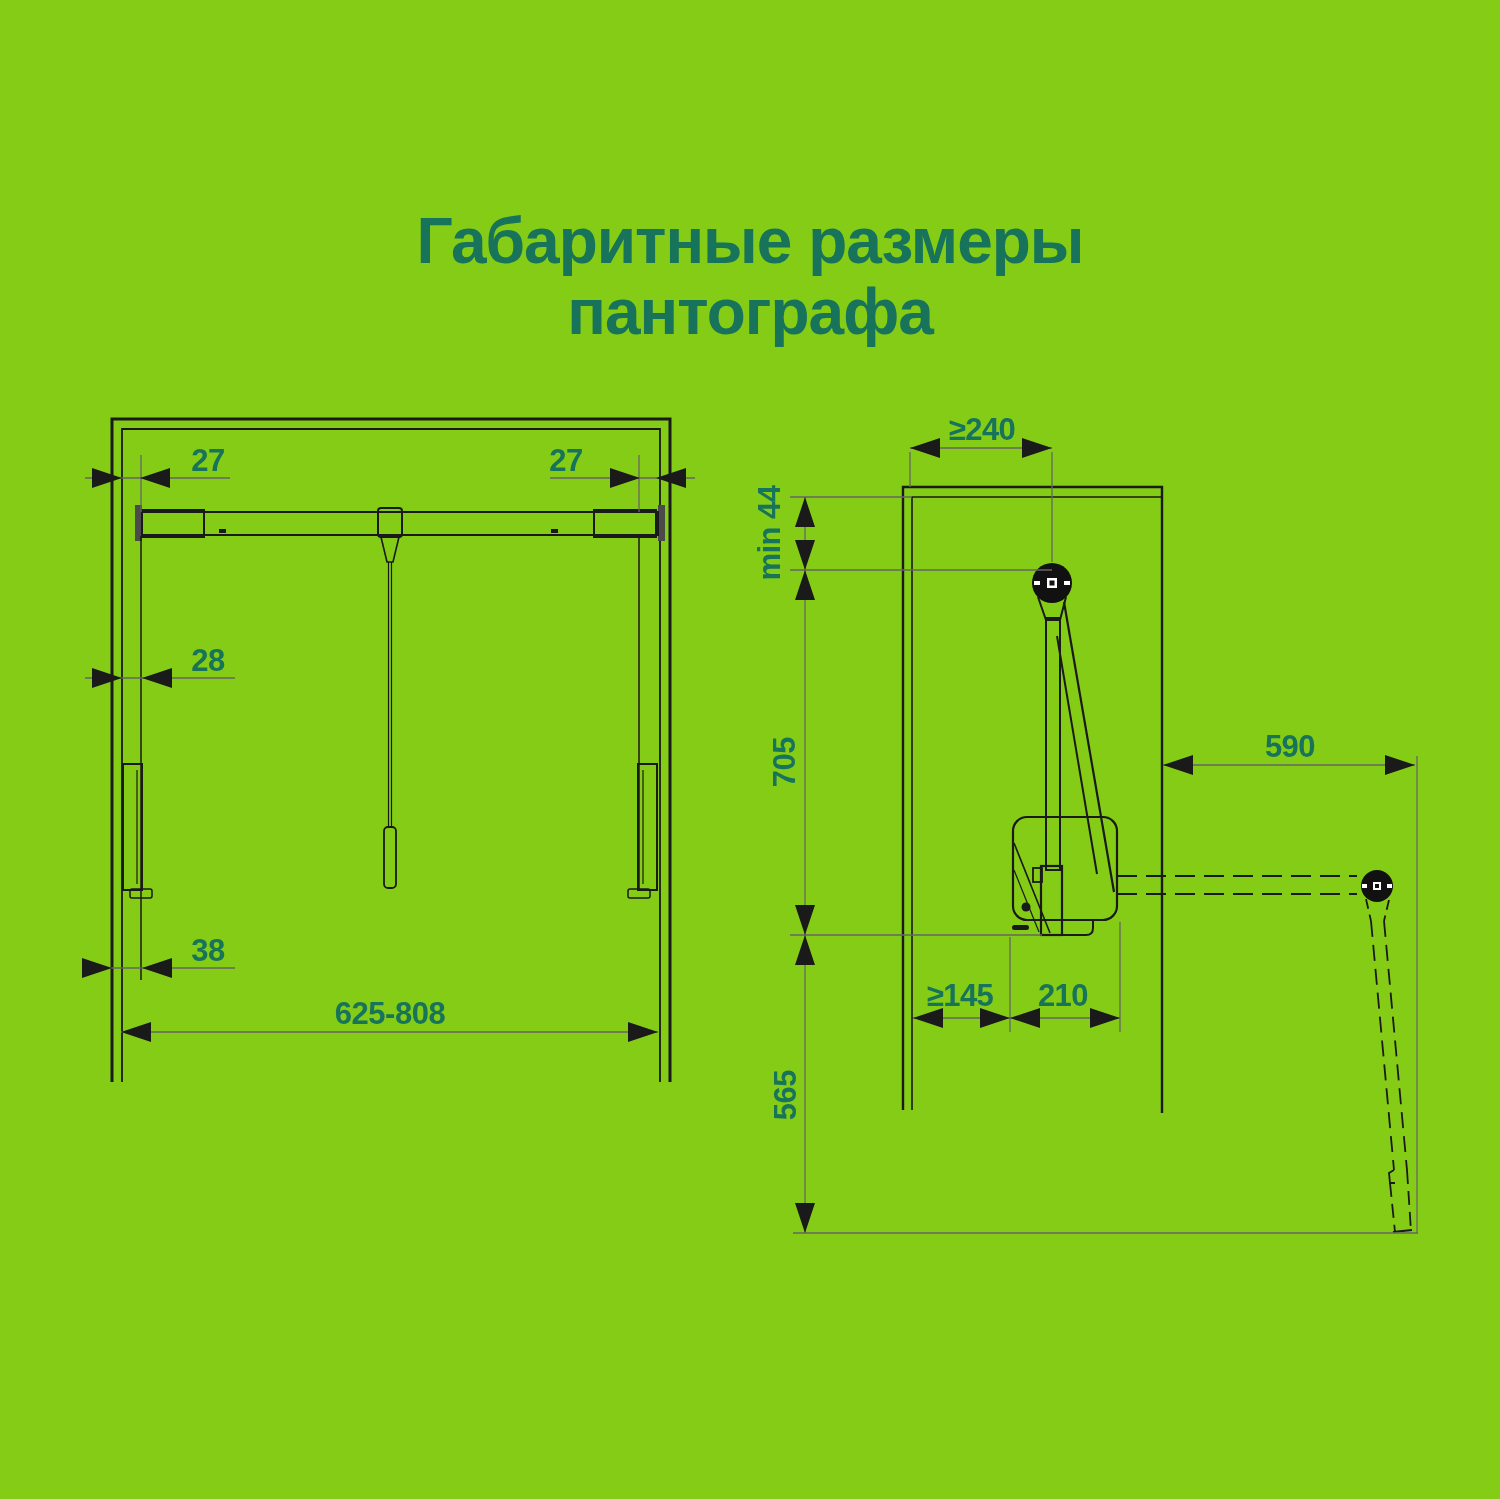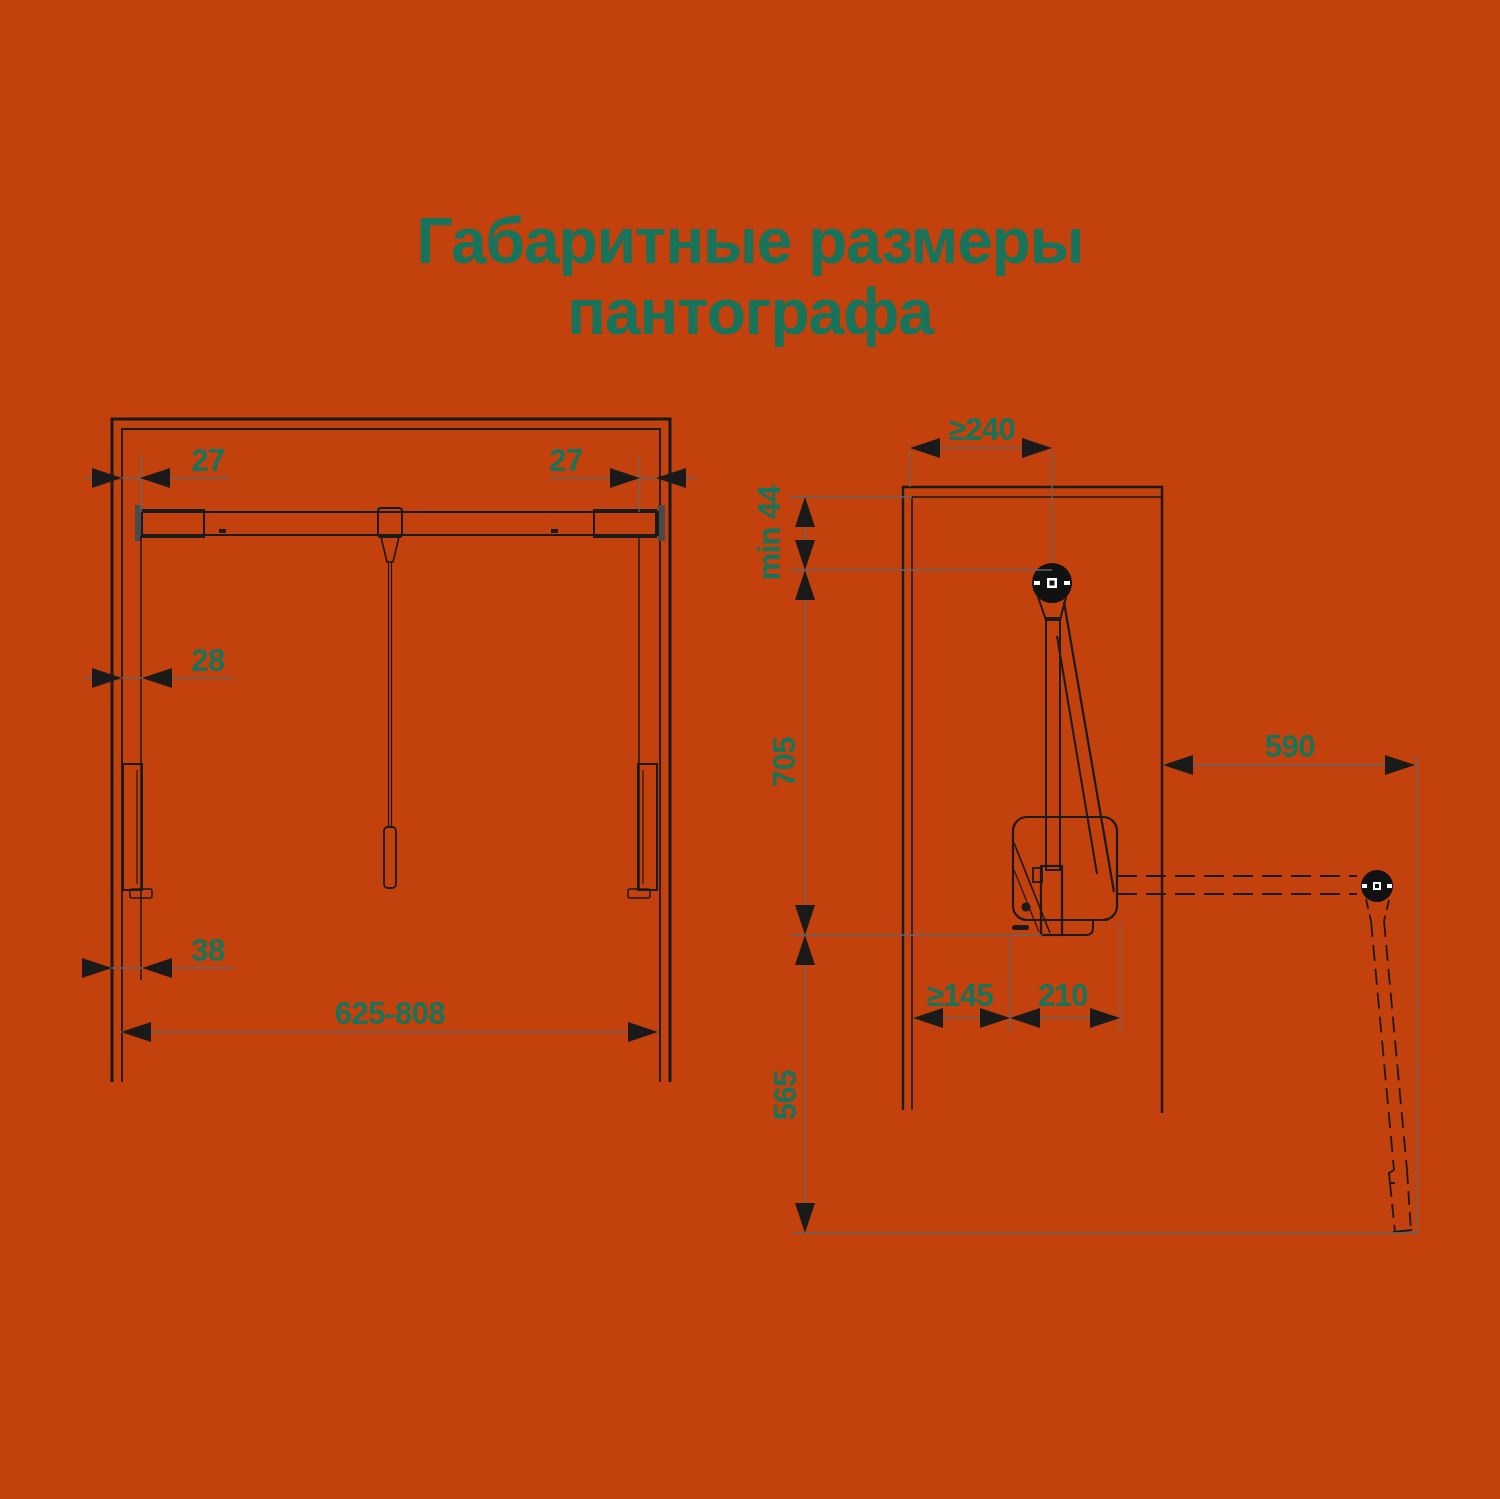--- a/index.html
+++ b/index.html
@@ -1,16 +1,16 @@
 <!DOCTYPE html>
 <html><head>
 <meta charset="utf-8">
 <style>
   html,body{margin:0;padding:0;background:#fff;}
-  .stage{position:relative;width:1500px;height:1499px;background:#c2410c;overflow:hidden;
+  .stage{position:relative;width:1500px;height:1499px;background:#84cc16;overflow:hidden;
          font-family:"Liberation Sans", sans-serif;}
   svg{display:block;}
   .title-text{font-family:"Liberation Sans", sans-serif;font-weight:bold;font-size:64px;
               letter-spacing:-1px;}
   .dim-label{font-family:"Liberation Sans", sans-serif;font-weight:bold;font-size:31px;
              letter-spacing:-0.5px;}
   .draw{stroke:#1a1a1a;fill:none;}
   .dimline{stroke:#666;stroke-width:1.3;fill:none;}
   .arrowhead{fill:#1a1a1a;stroke:none;}
 </style>

